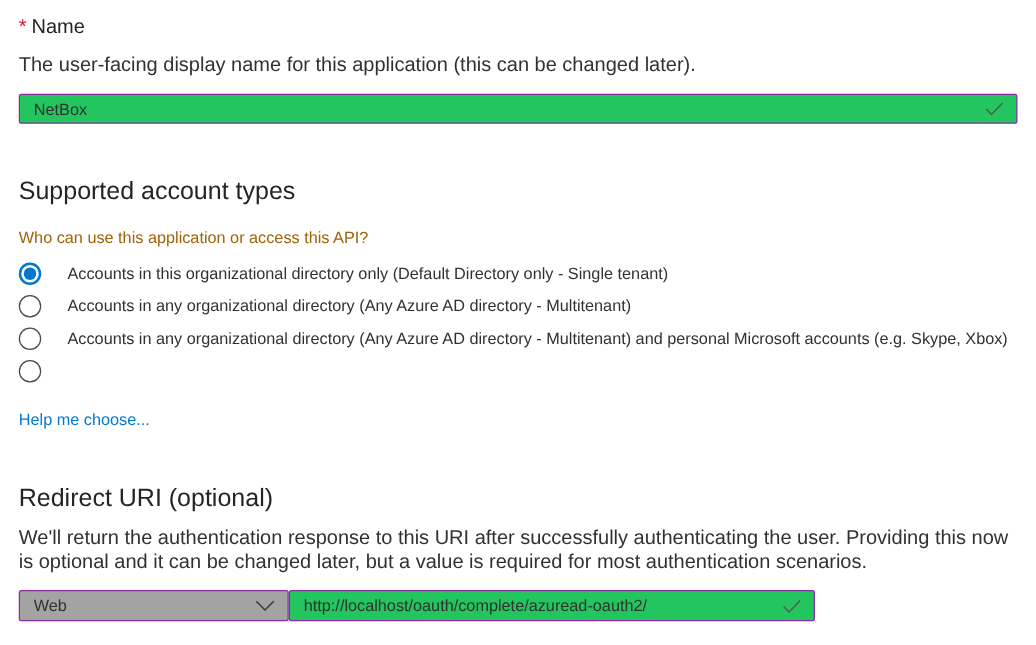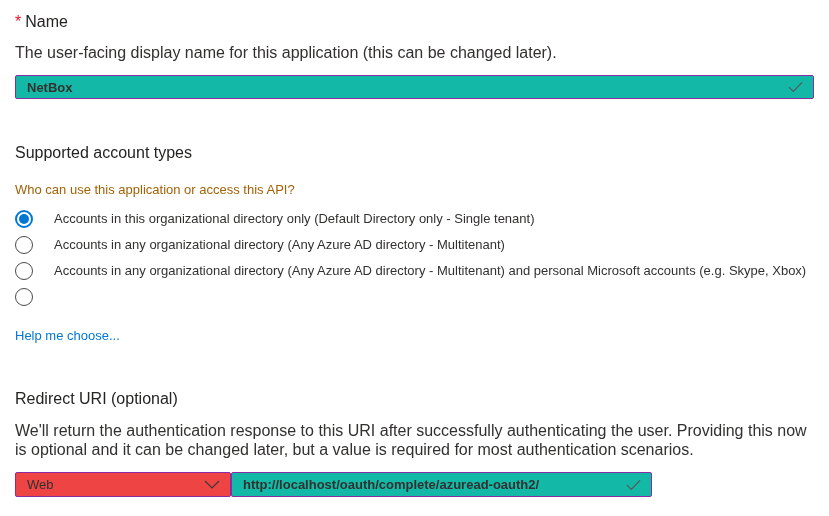--- a/index.html
+++ b/index.html
@@ -34,35 +34,34 @@
   .ti {
     width: 100%;
     height: 100%;
     border: 1px solid #8a2da5;
     border-radius: 2px;
     font-family: "Liberation Sans", "DejaVu Sans", sans-serif;
     font-size: 13px;
     color: #323130;
     padding: 0 32px 0 11px;
     outline: none;
-    background: #14b8a6;
-    font-weight: bold;
+    background: #22c55e;
   }
   .check-icon {
     position: absolute;
     right: 11px;
     top: 50%;
     transform: translateY(-50%);
     width: 15px;
     height: 12px;
     pointer-events: none;
   }
 
   .section-title {
-    font-size: 16px;
+    font-size: 20px;
     line-height: 20px;
     font-weight: 400;
     color: #252423;
     margin-top: 44px;
   }
   .question {
     margin-top: 18px;
     font-size: 13px;
     line-height: 18px;
     color: #a16207;
@@ -128,21 +127,21 @@
     height: 25px;
     border: 1px solid #8a2da5;
     border-radius: 2px;
     display: flex;
     align-items: center;
     justify-content: space-between;
     padding: 0 10px 0 11px;
     font-size: 13px;
     color: #323130;
     cursor: pointer;
-    background: #ef4444;
+    background: #a3a3a3;
   }
   .chevron-icon { width: 16px; height: 9px; }
   .input-wrap.uri {
     margin-top: 0;
     width: 421px;
     height: 25px;
   }
 </style>
 </head>
 <body>

